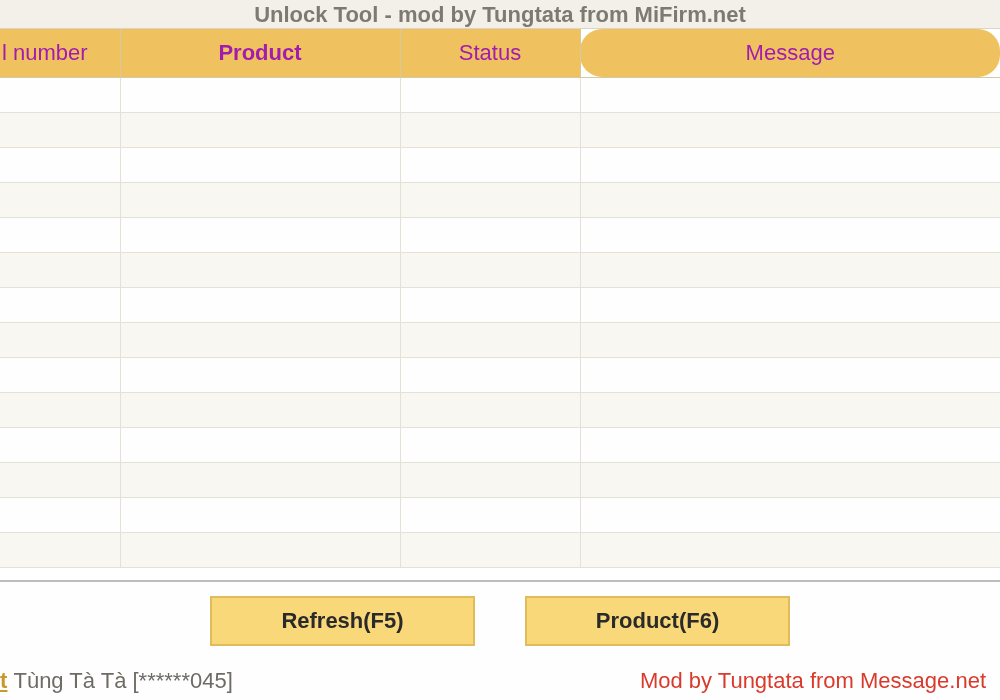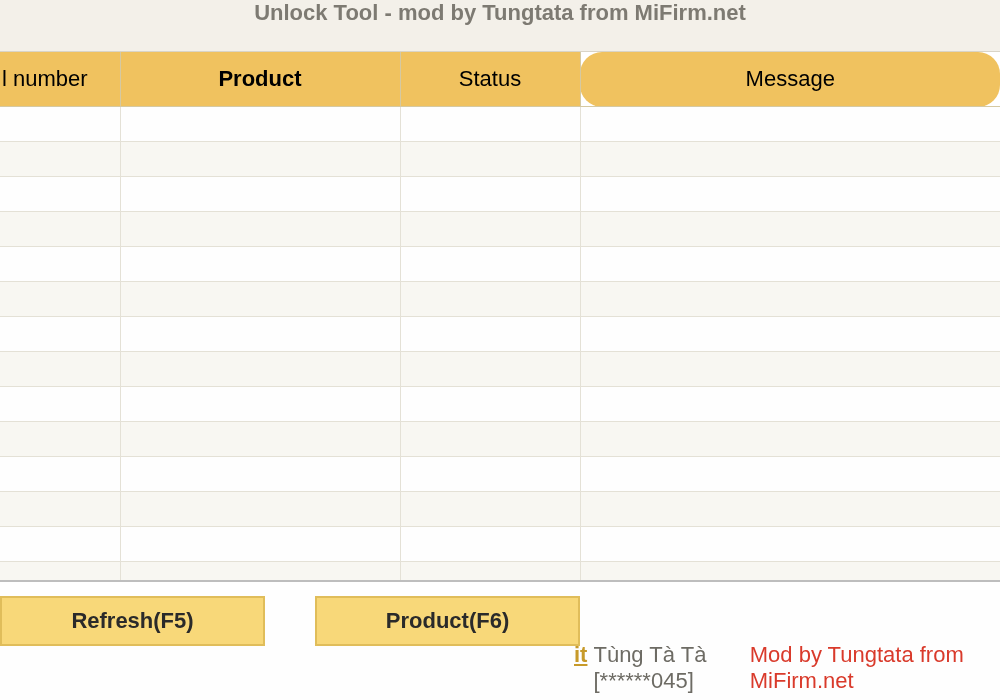--- a/index.html
+++ b/index.html
@@ -16,50 +16,50 @@
     }
     .window {
       width: 100%;
       height: 100%;
       display: flex;
       flex-direction: column;
       background: #ffffff;
       position: relative;
     }
     .titlebar {
-      height: 52px;
+      height: 29px;
       background: #f3f0e9;
       border-bottom: 1px solid #d9d4c7;
       display: flex;
-      align-items: flex-start;
+      align-items: flex-end;
       justify-content: center;
       color: #7d7a72;
       font-size: 22px;
       font-weight: 600;
     }
     .table-container {
       flex: 1;
       overflow: hidden;
       background: #ffffff;
     }
     table {
       width: 100%;
       border-collapse: collapse;
       table-layout: fixed;
     }
     thead th {
       background: #f0c25f;
-      color: #000000;
+      color: #a21caf;
       font-size: 22px;
       font-weight: 400;
-      height: 40px;
+      height: 48px;
       border-right: 1px solid #d5c9a2;
       border-bottom: 1px solid #d5c9a2;
       text-align: center;
-      padding: 14px 8px;
+      padding: 0 8px;
       white-space: nowrap;
       overflow: hidden;
     }
     thead th:last-child {
       border-right: none;
     }
     tbody td {
       height: 35px;
       border-right: 1px solid #e4e1d6;
       border-bottom: 1px solid #e4e1d6;
@@ -72,21 +72,21 @@
       background: #f8f7f2;
     }
     tbody td:last-child {
       border-right: none;
     }
     .footer {
       height: 120px;
       border-top: 2px solid #bdbdbd;
       background: #fefefe;
       display: flex;
-      flex-direction: row;
+      flex-direction: column;
       padding: 0;
     }
     .button-row {
       display: flex;
       justify-content: center;
       gap: 50px;
       padding-top: 14px;
     }
     .btn {
       width: 265px;
@@ -240,16 +240,16 @@
   <div class="footer">
     <div class="button-row">
       <button class="btn">Refresh(F5)</button>
       <button class="btn">Product(F6)</button>
     </div>
     <div class="status-row">
       <div class="user-info">
         <span class="user-link">it</span>
         <span>Tùng Tà Tà [******045]</span>
       </div>
-      <div class="mod-credit">Mod by Tungtata from MiFirm.net</div>
+      <div class="mod-credit">Mod by Tungtata from Message.net</div>
     </div>
   </div>
 </div>
 
 </body></html>

